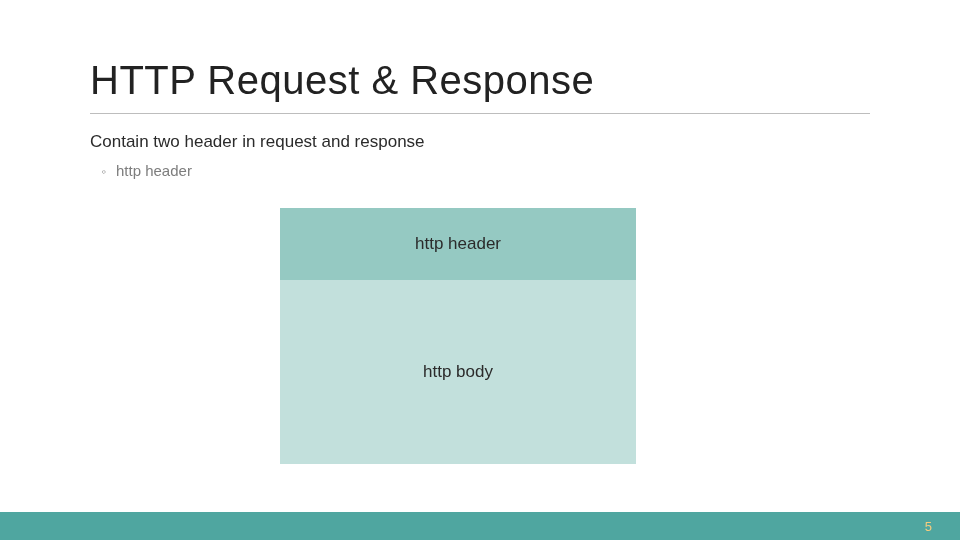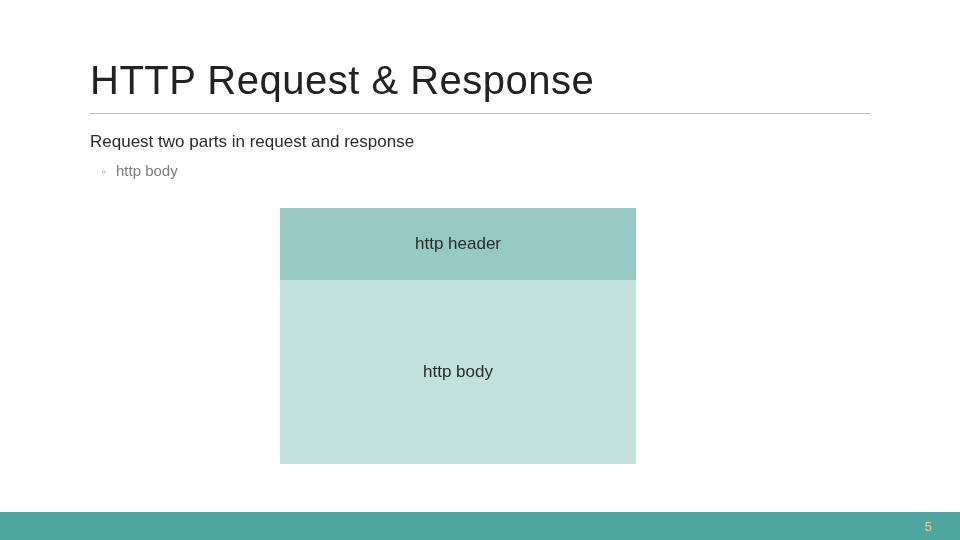--- a/index.html
+++ b/index.html
@@ -19,23 +19,23 @@
   .footer { position: absolute; left: 0; right: 0; bottom: 0; height: 28px; background: #4fa6a0; }
   .pagenum { position: absolute; right: 28px; bottom: 6px; font-size: 13px; color: #f6cc7e; font-weight: 300; }
 </style>
 </head>
 <body>
 
 <div class="slide">
   <div class="content">
     <div class="title">HTTP Request &amp; Response</div>
     <hr class="rule">
-    <div class="subtitle">Request two parts in request and response</div>
+    <div class="subtitle">Contain two header in request and response</div>
     <div class="bullets">
-      <div class="bullet"><span class="circ">◦</span><span>http body</span></div>
+      <div class="bullet"><span class="circ">◦</span><span>http header</span></div>
     </div>
   </div>
 
   <div class="diagram">
     <div class="hdr">
       <span>http header</span>
     </div>
     <div class="bdy">
       <span>http body</span>
     </div>

